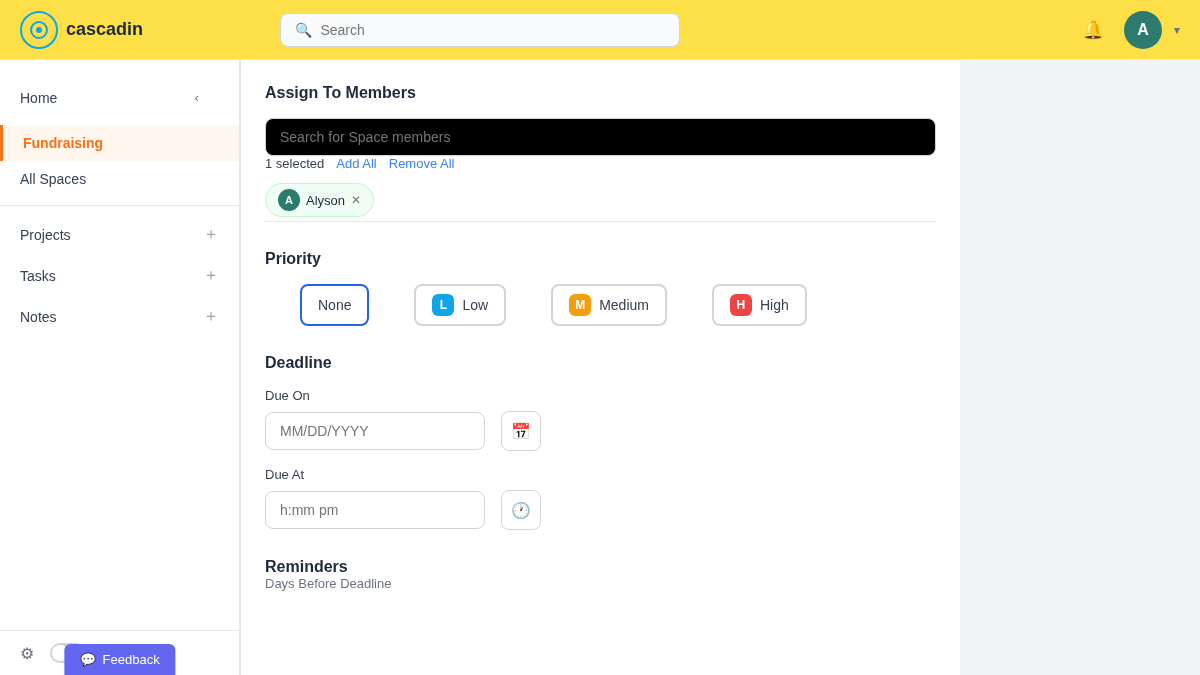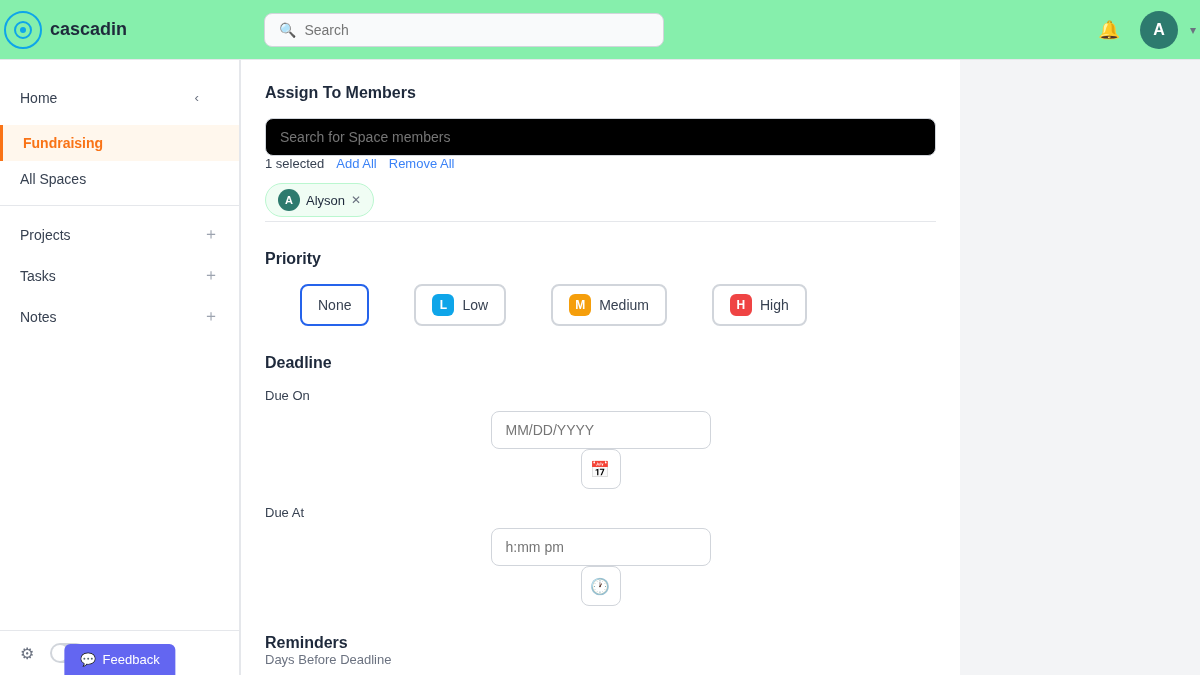--- a/index.html
+++ b/index.html
@@ -1,21 +1,21 @@
 <!DOCTYPE html>
 <html><head>
   <meta charset="utf-8">
   <style>
     * { box-sizing: border-box; margin: 0; padding: 0; }
     body { font-family: -apple-system, BlinkMacSystemFont, 'Segoe UI', sans-serif; background: #f3f4f6; height: 675px; overflow: hidden; display: flex; flex-direction: column; }
 
     
     .header {
-      display: flex; align-items: center; background: #86efac;
-      border-bottom: 1px solid #e5e7eb; padding: 0 4px;
+      display: flex; align-items: center; background: #fde047;
+      border-bottom: 1px solid #e5e7eb; padding: 0 20px;
       height: 60px; flex-shrink: 0; z-index: 10;
     }
     .logo { display: flex; align-items: center; gap: 8px; width: 240px; }
     .logo-icon {
       width: 38px; height: 38px; border: 2px solid #0ea5e9; border-radius: 50%;
       display: flex; align-items: center; justify-content: center;
     }
     .logo-icon-inner {
       width: 18px; height: 18px; border: 2px solid #0ea5e9; border-radius: 50%;
       display: flex; align-items: center; justify-content: center;
@@ -143,21 +143,21 @@
       width: 22px; height: 22px; border-radius: 6px;
       display: flex; align-items: center; justify-content: center;
       color: #fff; font-size: 12px; font-weight: 700;
     }
     .badge-low { background: #0ea5e9; }
     .badge-medium { background: #f59e0b; }
     .badge-high { background: #ef4444; }
 
     
     .deadline-label { font-size: 13px; color: #374151; margin-bottom: 8px; font-weight: 500; }
-    .deadline-row { display: flex; align-items: center; gap: 0; margin-bottom: 16px; flex-direction: column; }
+    .deadline-row { display: flex; align-items: center; gap: 16px; margin-bottom: 16px; }
     .deadline-input {
       border: 1px solid #d1d5db; border-radius: 8px;
       padding: 10px 14px; font-size: 14px; color: #9ca3af;
       outline: none; width: 220px;
     }
     .icon-btn {
       width: 40px; height: 40px; border: 1px solid #d1d5db; border-radius: 8px;
       display: flex; align-items: center; justify-content: center;
       cursor: pointer; background: #fff; color: #6b7280; font-size: 16px;
     }

